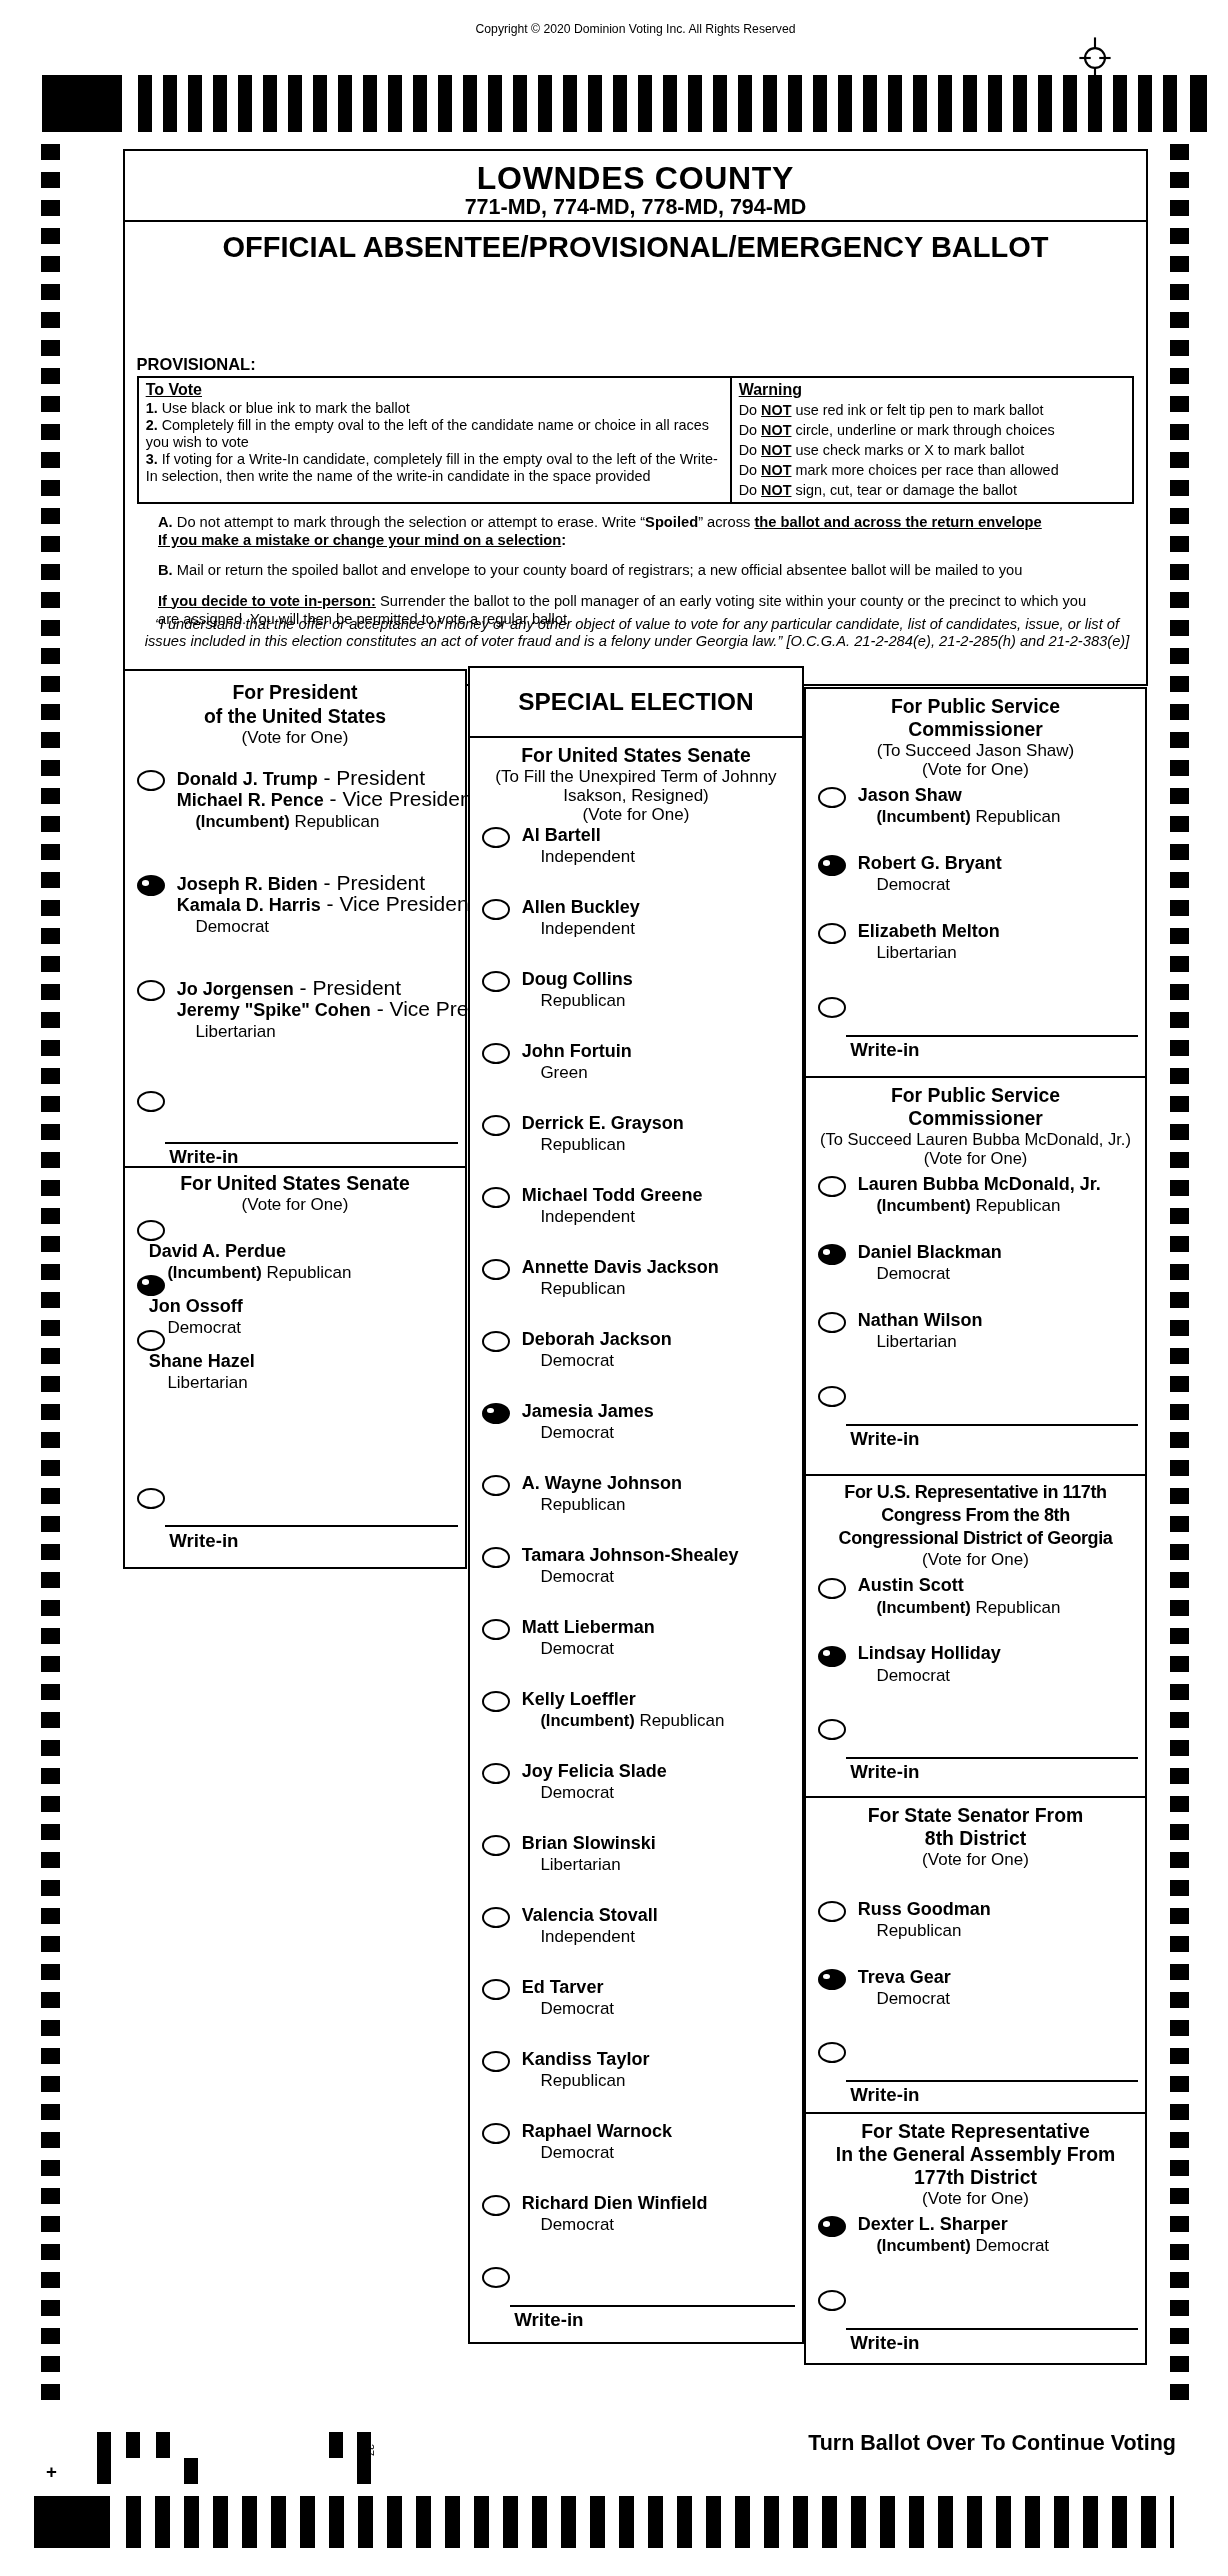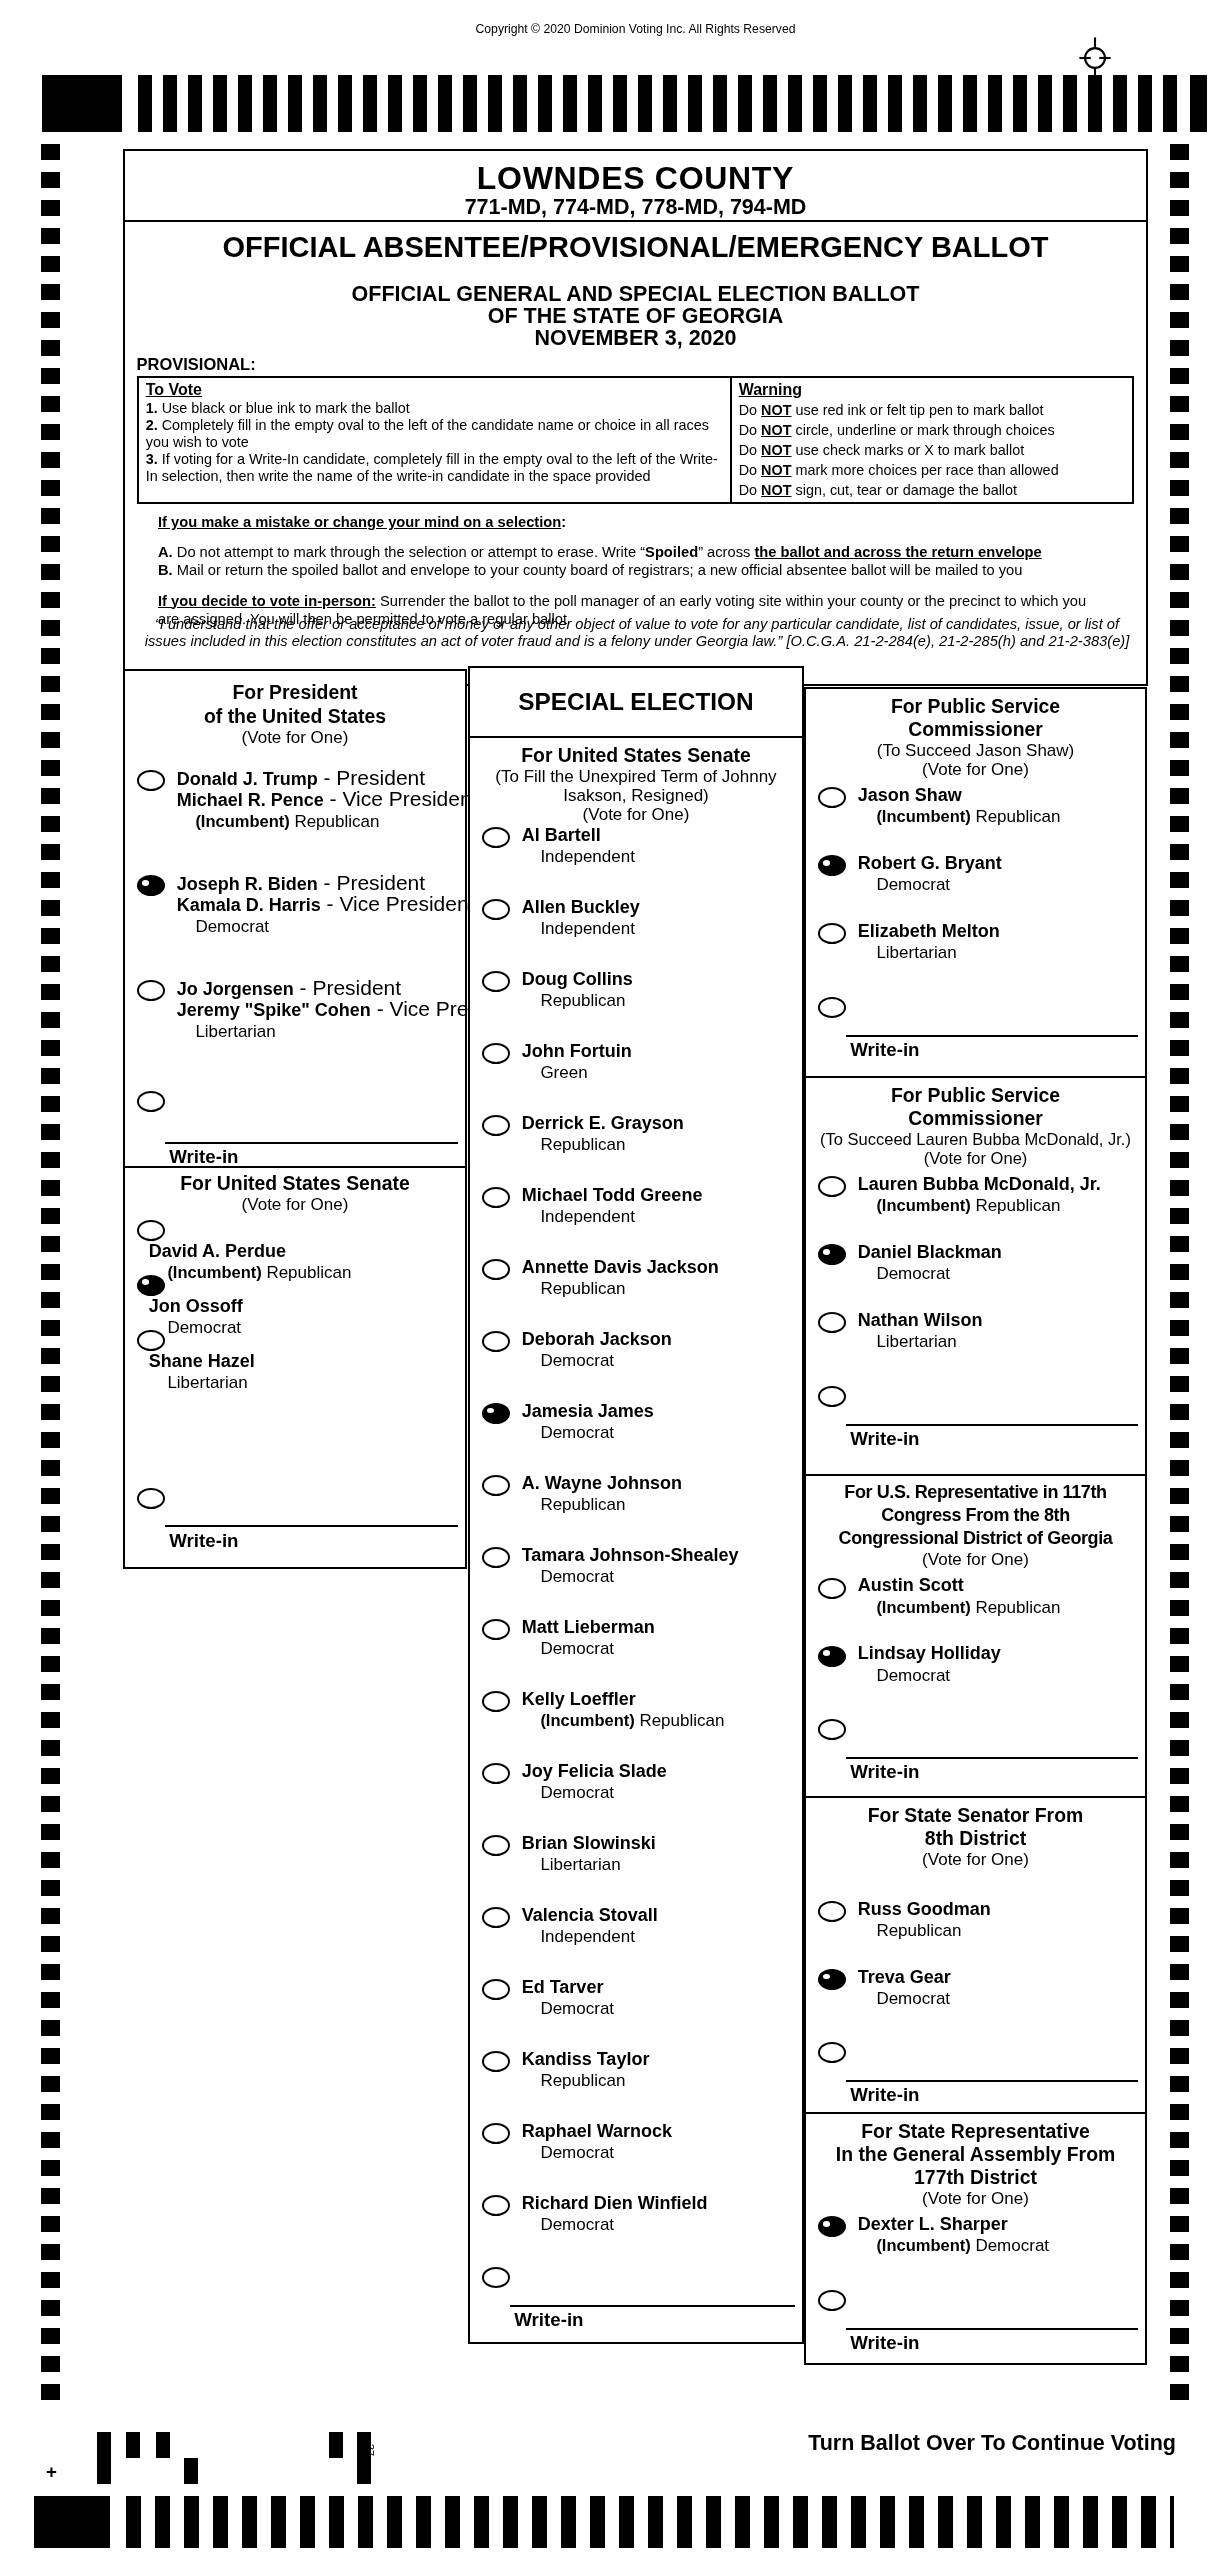--- a/index.html
+++ b/index.html
@@ -122,25 +122,20 @@
   <div class="abs" id="top-bars"></div>
   <div class="abs" id="top-endbar"></div>
   <div class="abs" id="left-squares"></div>
   <div class="abs" id="right-squares"></div>
 
   <div class="abs" id="header-box">
     <div class="abs" id="county">LOWNDES COUNTY</div>
     <div class="abs" id="precincts">771-MD, 774-MD, 778-MD, 794-MD</div>
     <div class="abs" id="header-rule"></div>
     <div class="abs" id="ballot-type">OFFICIAL ABSENTEE/PROVISIONAL/EMERGENCY BALLOT</div>
-    <div class="abs" id="election-lines">
-      <div class="election-line">OFFICIAL GENERAL AND SPECIAL ELECTION BALLOT</div>
-      <div class="election-line">OF THE STATE OF GEORGIA</div>
-      <div class="election-line">NOVEMBER 3, 2020</div>
-    </div>
     <div class="abs" id="inst-label">PROVISIONAL:</div>
     <div class="abs" id="inst-box">
       <div class="inst-cell" id="to-vote-cell">
         <div class="inst-title">To Vote</div>
         <div id="to-vote-items">
             <div class="inst-item"><span class="b ">1.</span><span> Use black or blue ink to mark the ballot</span></div>
             <div class="inst-item"><span class="b ">2.</span><span> Completely fill in the empty oval to the left of the candidate name or choice in all races you wish to vote</span></div>
             <div class="inst-item"><span class="b ">3.</span><span> If voting for a Write-In candidate, completely fill in the empty oval to the left of the Write-In selection, then write the name of the write-in candidate in the space provided</span></div>
           </div>
       </div>
@@ -149,22 +144,22 @@
         <div id="warning-items">
             <div class="warn-item"><span>Do </span><span class="b u">NOT</span><span> use red ink or felt tip pen to mark ballot</span></div>
             <div class="warn-item"><span>Do </span><span class="b u">NOT</span><span> circle, underline or mark through choices</span></div>
             <div class="warn-item"><span>Do </span><span class="b u">NOT</span><span> use check marks or X to mark ballot</span></div>
             <div class="warn-item"><span>Do </span><span class="b u">NOT</span><span> mark more choices per race than allowed</span></div>
             <div class="warn-item"><span>Do </span><span class="b u">NOT</span><span> sign, cut, tear or damage the ballot</span></div>
           </div>
       </div>
     </div>
     <div class="abs" id="mistake">
+      <div id="line-a"><span class="b ">A.</span><span> Do not attempt to mark through the selection or attempt to erase.  Write “</span><span class="b ">Spoiled</span><span>” across </span><span class="b u">the ballot and across the return envelope</span></div>
       <div id="mistake-title"><span class="b u">If you make a mistake or change your mind on a selection</span><span class="b ">:</span></div>
-      <div id="line-a"><span class="b ">A.</span><span> Do not attempt to mark through the selection or attempt to erase.  Write “</span><span class="b ">Spoiled</span><span>” across </span><span class="b u">the ballot and across the return envelope</span></div>
       <div id="line-b"><span class="b ">B.</span><span> Mail or return the spoiled ballot and envelope to your county board of registrars; a new official absentee ballot will be mailed to you</span></div>
       <div id="in-person"><span class="b u">If you decide to vote in-person:</span><span>  Surrender the ballot to the poll manager of an early voting site within your county or the precinct to which you are assigned.  You will then be permitted to vote a regular ballot</span></div>
     </div>
     <div class="abs" id="felony">“I understand that the offer or acceptance of money or any other object of value to vote for any particular candidate, list of candidates, issue, or list of issues included in this election constitutes an act of voter fraud and is a felony under Georgia law.” [O.C.G.A. 21-2-284(e), 21-2-285(h) and 21-2-383(e)]</div>
   </div>
 
   <div class="abs col" id="col-left">
       <section class="contest" data-cid="president">
         <div class="titleblock">
           <div class="t-line">For President</div>

